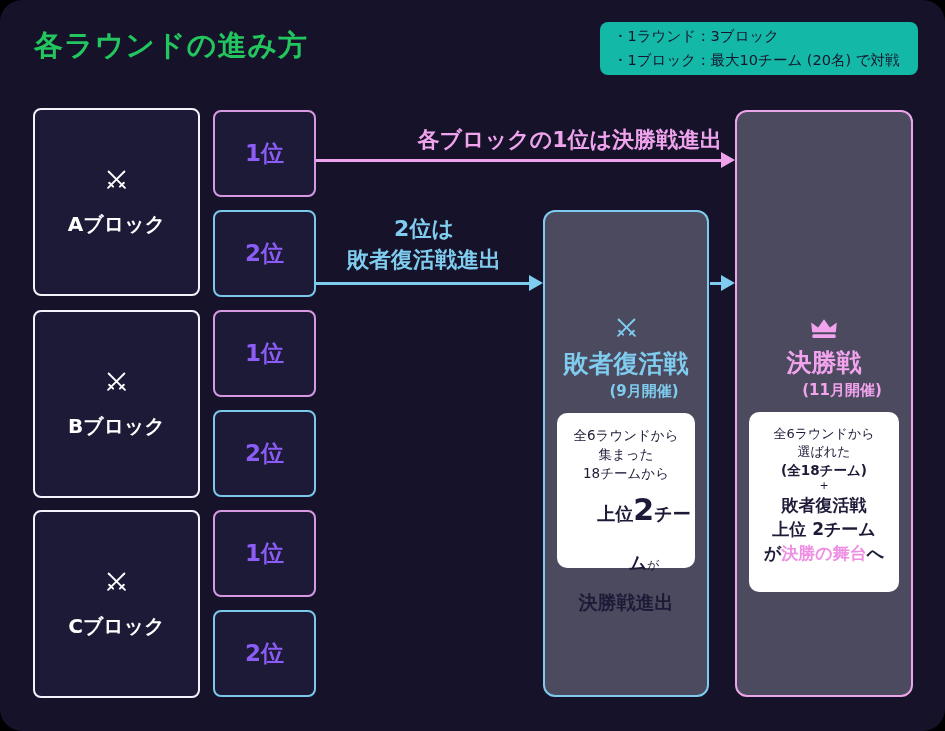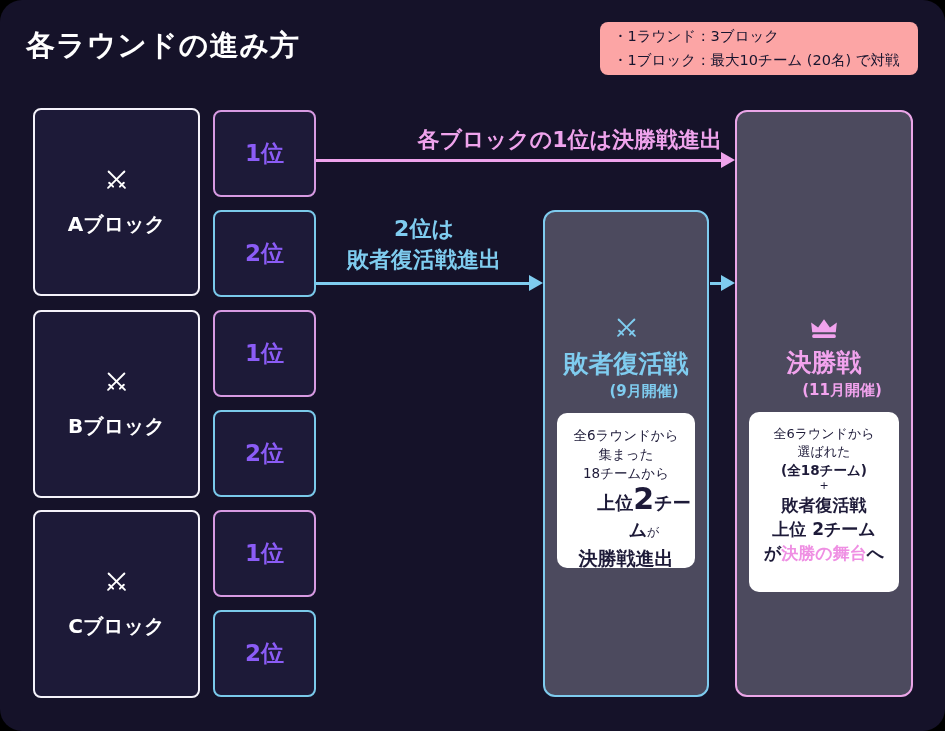--- a/index.html
+++ b/index.html
@@ -1,21 +1,21 @@
 <!DOCTYPE html>
 <html><head>
 <meta charset="utf-8">
 <style>
   html,body{margin:0;padding:0;background:#000;}
   body{width:945px;height:731px;overflow:hidden;font-family:"DejaVu Sans",sans-serif;}
   .canvas{position:relative;width:945px;height:731px;background:#151229;border-radius:22px;overflow:hidden;}
 
-  .title{position:absolute;left:26px;top:26px;color:#ffffff;font-size:29px;font-weight:bold;letter-spacing:1px;}
+  .title{position:absolute;left:34px;top:26px;color:#22c55e;font-size:29px;font-weight:bold;letter-spacing:1px;}
 
-  .info-box{position:absolute;left:600px;top:22px;width:318px;height:53px;background:#fca5a5;border-radius:8px;
+  .info-box{position:absolute;left:600px;top:22px;width:318px;height:53px;background:#14b8a6;border-radius:8px;
     color:#16142e;font-size:14.5px;display:flex;flex-direction:column;justify-content:center;gap:5px;
     padding-left:13px;box-sizing:border-box;}
 
   .block{position:absolute;left:33px;width:167px;height:188px;background:#1d1a38;border:2px solid #f4f2fa;
     border-radius:8px;display:flex;flex-direction:column;align-items:center;justify-content:center;gap:17px;box-sizing:border-box;}
   .block.a{top:108px}.block.b{top:310px}.block.c{top:510px}
   .block-label{color:#ffffff;font-size:20px;font-weight:bold;}
   .icon-white{color:#ffffff;line-height:0;}
   .icon-blue{color:#7fccef;line-height:0;}
   .icon-pink{color:#f2a3ee;line-height:0;}
@@ -46,21 +46,21 @@
   .final-panel{left:735px;top:110px;width:178px;height:587px;border:2px solid #eba6e8;padding-top:205px;}
   .panel-title{font-size:25px;font-weight:bold;margin-top:5px;}
   .loser-panel .panel-title,.loser-panel .panel-sub{color:#7fccef;}
   .final-panel .panel-title,.final-panel .panel-sub{color:#f2a3ee;}
   .panel-sub{font-size:15px;font-weight:bold;margin-top:2px;margin-left:36px;}
 
   .card{background:#ffffff;border-radius:10px;margin-top:12px;color:#1d1a38;text-align:center;box-sizing:border-box;}
   .loser-card{width:138px;height:155px;padding:13px 2px;}
   .final-card{width:150px;height:180px;padding:13px 2px;}
   .l-sm{font-size:13.5px;line-height:19px;}
-  .l-mix{margin-top:3px;line-height:26px;margin-left:36px;}
+  .l-mix{margin-top:3px;line-height:48px;margin-left:36px;}
   .mix-b{font-size:18px;font-weight:bold;}
   .mix-big{font-size:30px;font-weight:bold;}
   .mix-sm{font-size:12px;}
   .l-big{font-size:19px;font-weight:bold;line-height:26px;}
   .f-sm{font-size:13px;line-height:18px;}
   .f-b{font-size:17px;font-weight:bold;line-height:24px;}
   .f-b-sm{font-size:13.5px;font-weight:bold;line-height:18px;}
   .f-plus{font-size:11px;line-height:14px;}
   .hl-pink{color:#ef8fe3;}
 </style>

